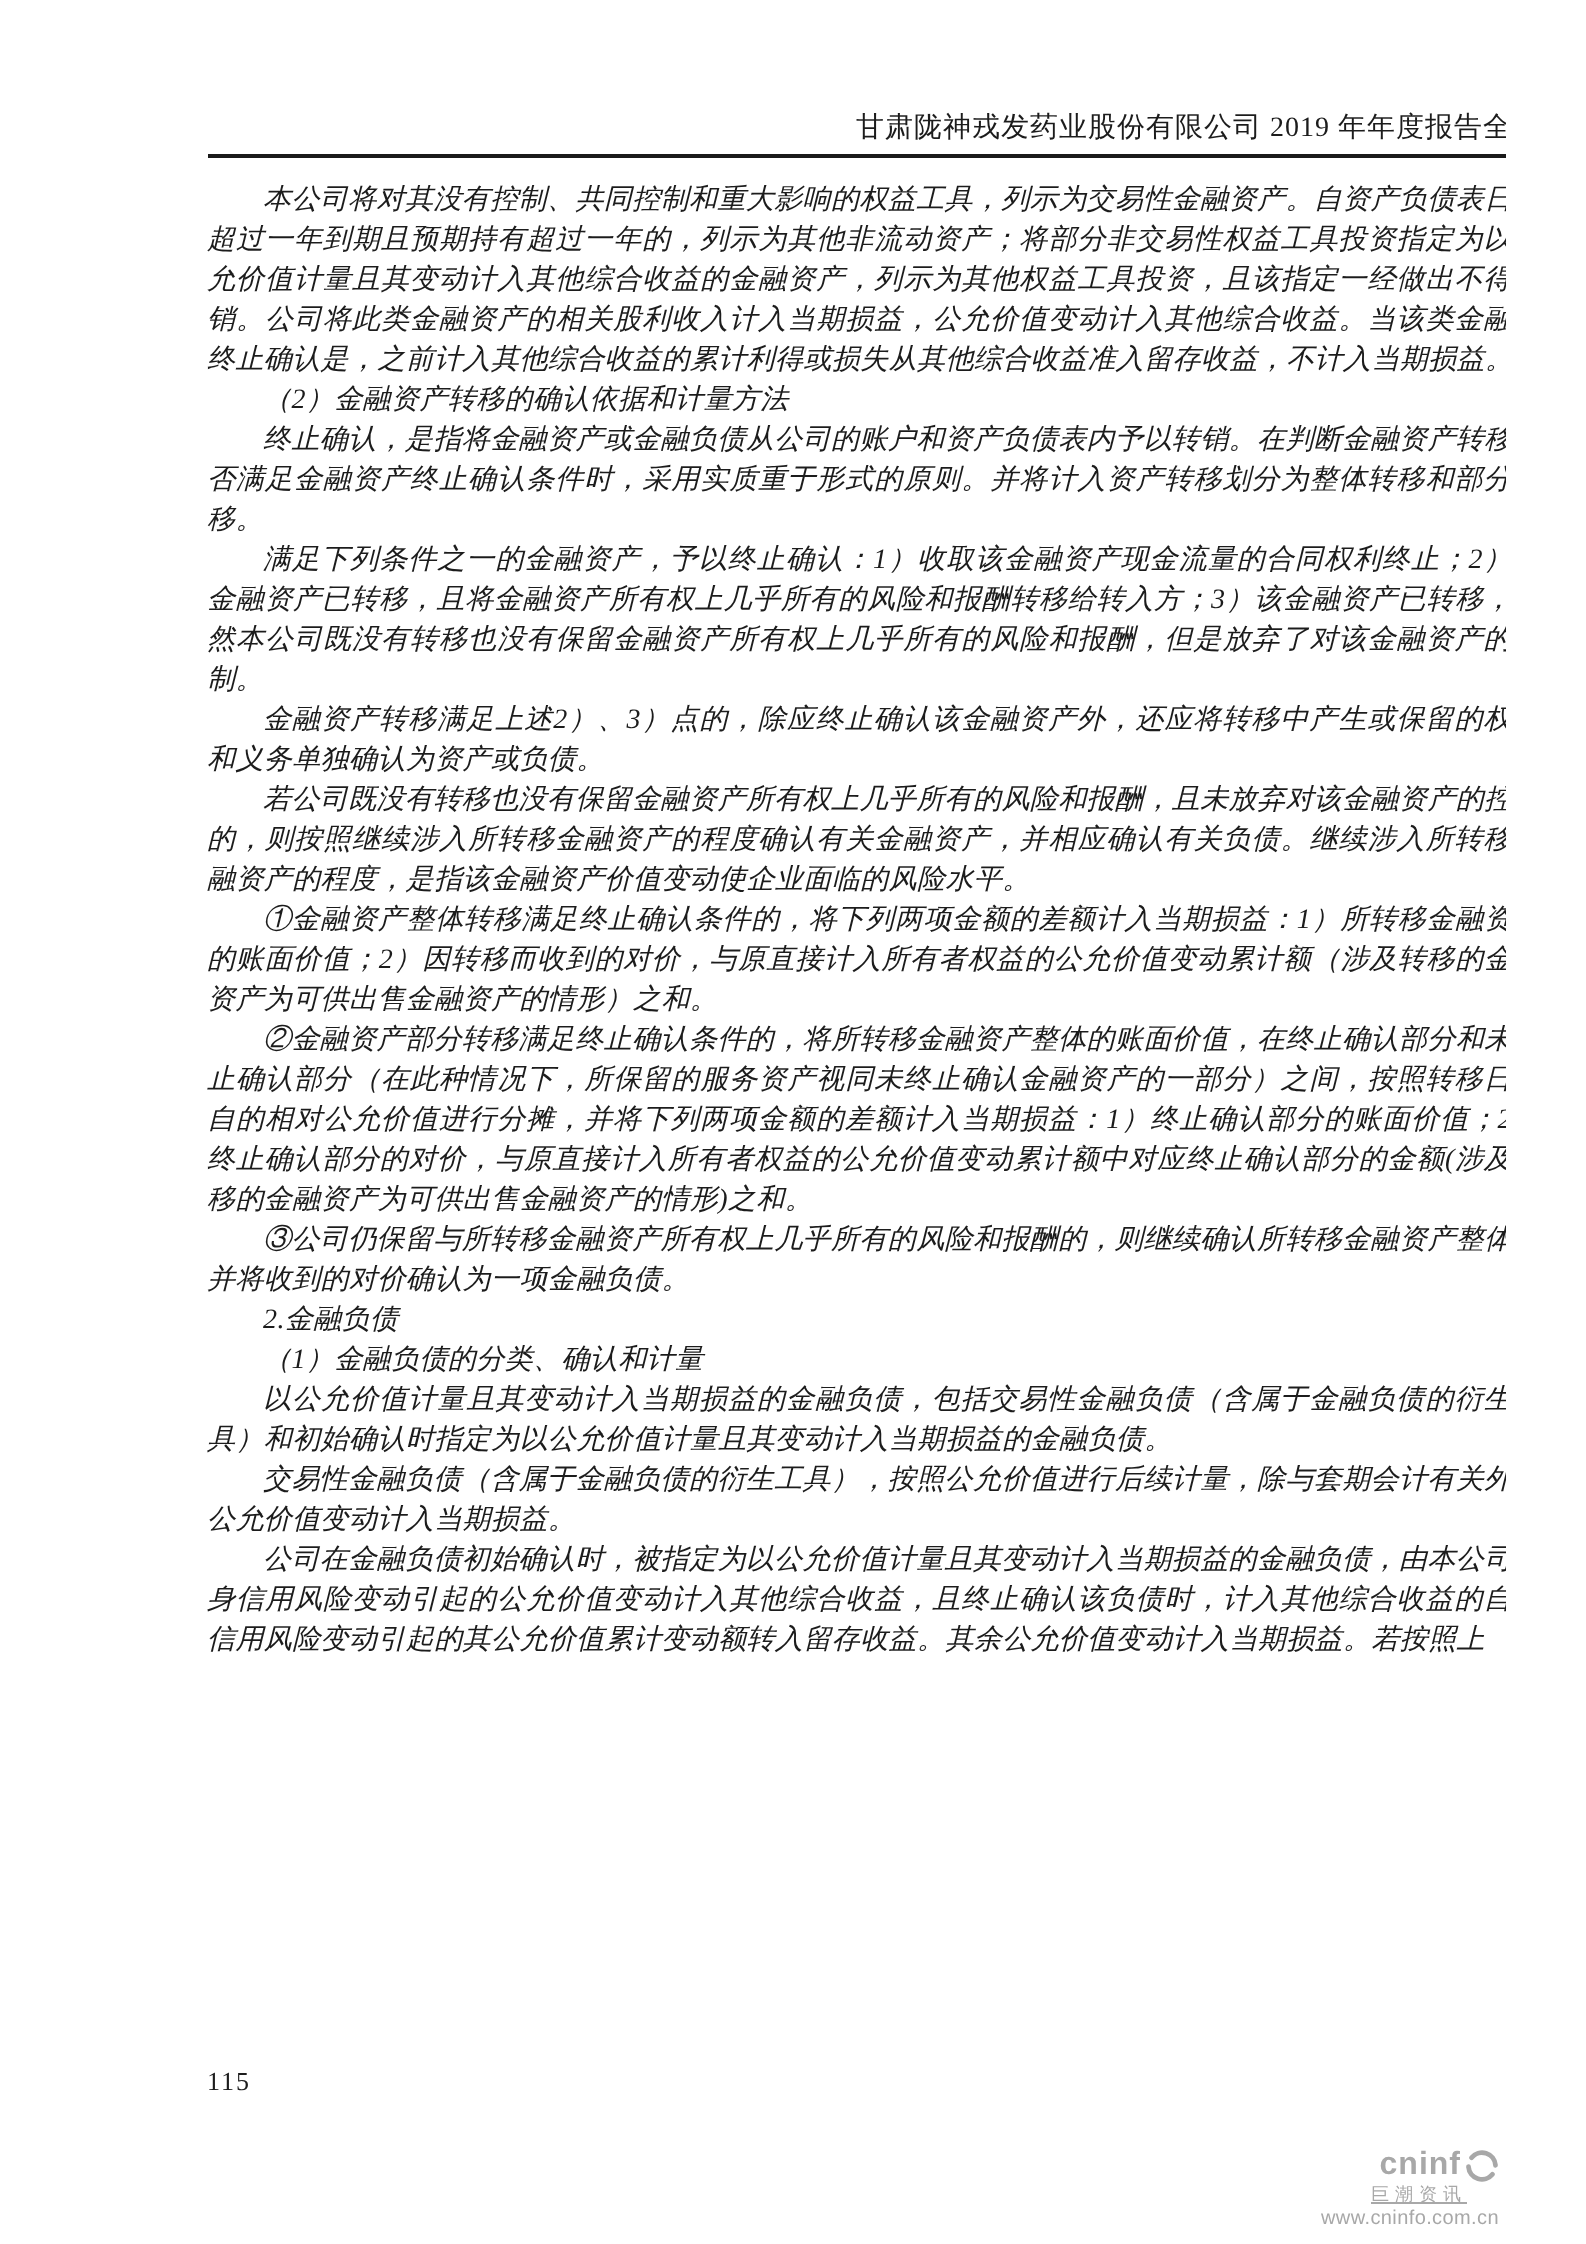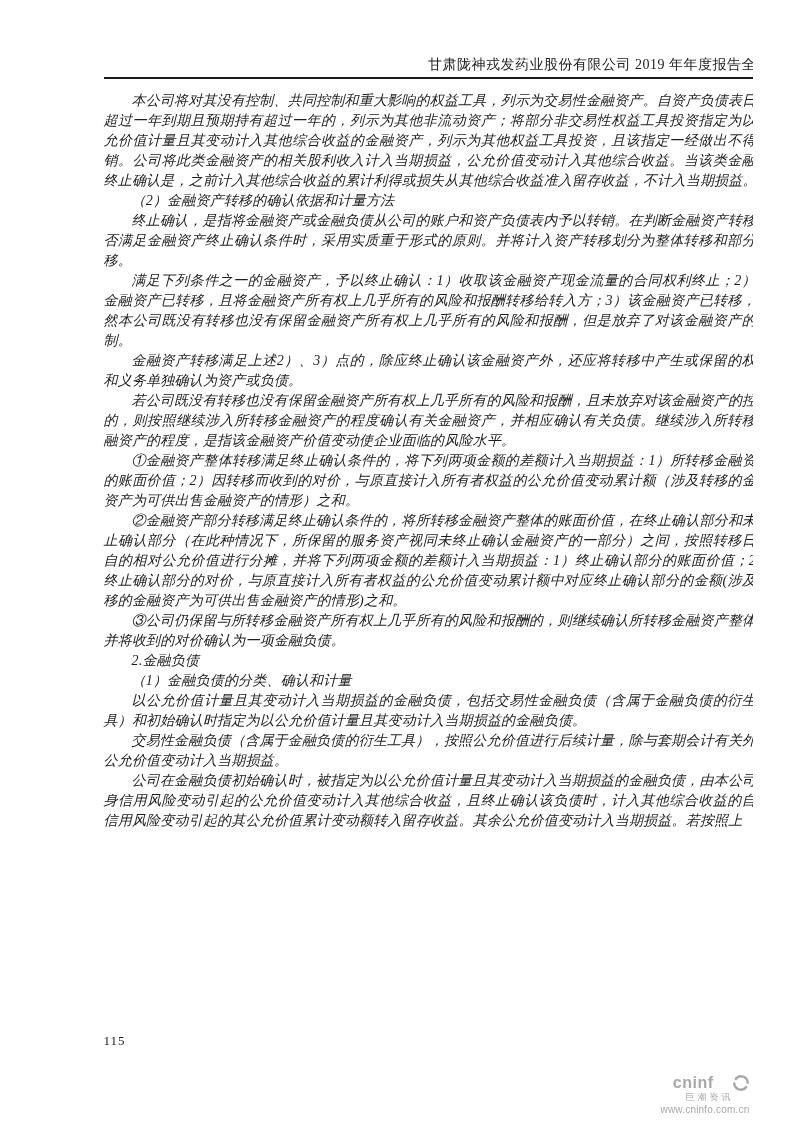--- a/index.html
+++ b/index.html
@@ -56,36 +56,37 @@
     width: 110px;
     text-align: right;
     color: #a8a8a8;
     font-family: "Liberation Sans", "DejaVu Sans", sans-serif;
     user-select: none;
   }
   .brand-row {
     display: flex;
     align-items: center;
     justify-content: flex-end;
-    gap: 18px;
+    gap: 1px;
     line-height: 18px;
   }
   .brand {
     font-size: 16px;
     font-weight: bold;
     letter-spacing: 0.5px;
   }
   .swirl { display: inline-block; width: 18px; height: 18px; }
   .swirl svg { width: 18px; height: 18px; display: block; }
   .footer-cn {
     font-size: 9px;
     letter-spacing: 3px;
     line-height: 10px;
     margin-top: 0px;
     padding-right: 16px;
+    text-decoration: underline;
   }
   .footer-url {
     font-size: 10px;
     line-height: 12px;
     margin-top: 2px;
     letter-spacing: 0.2px;
   }
 </style>
 </head>
 <body>

